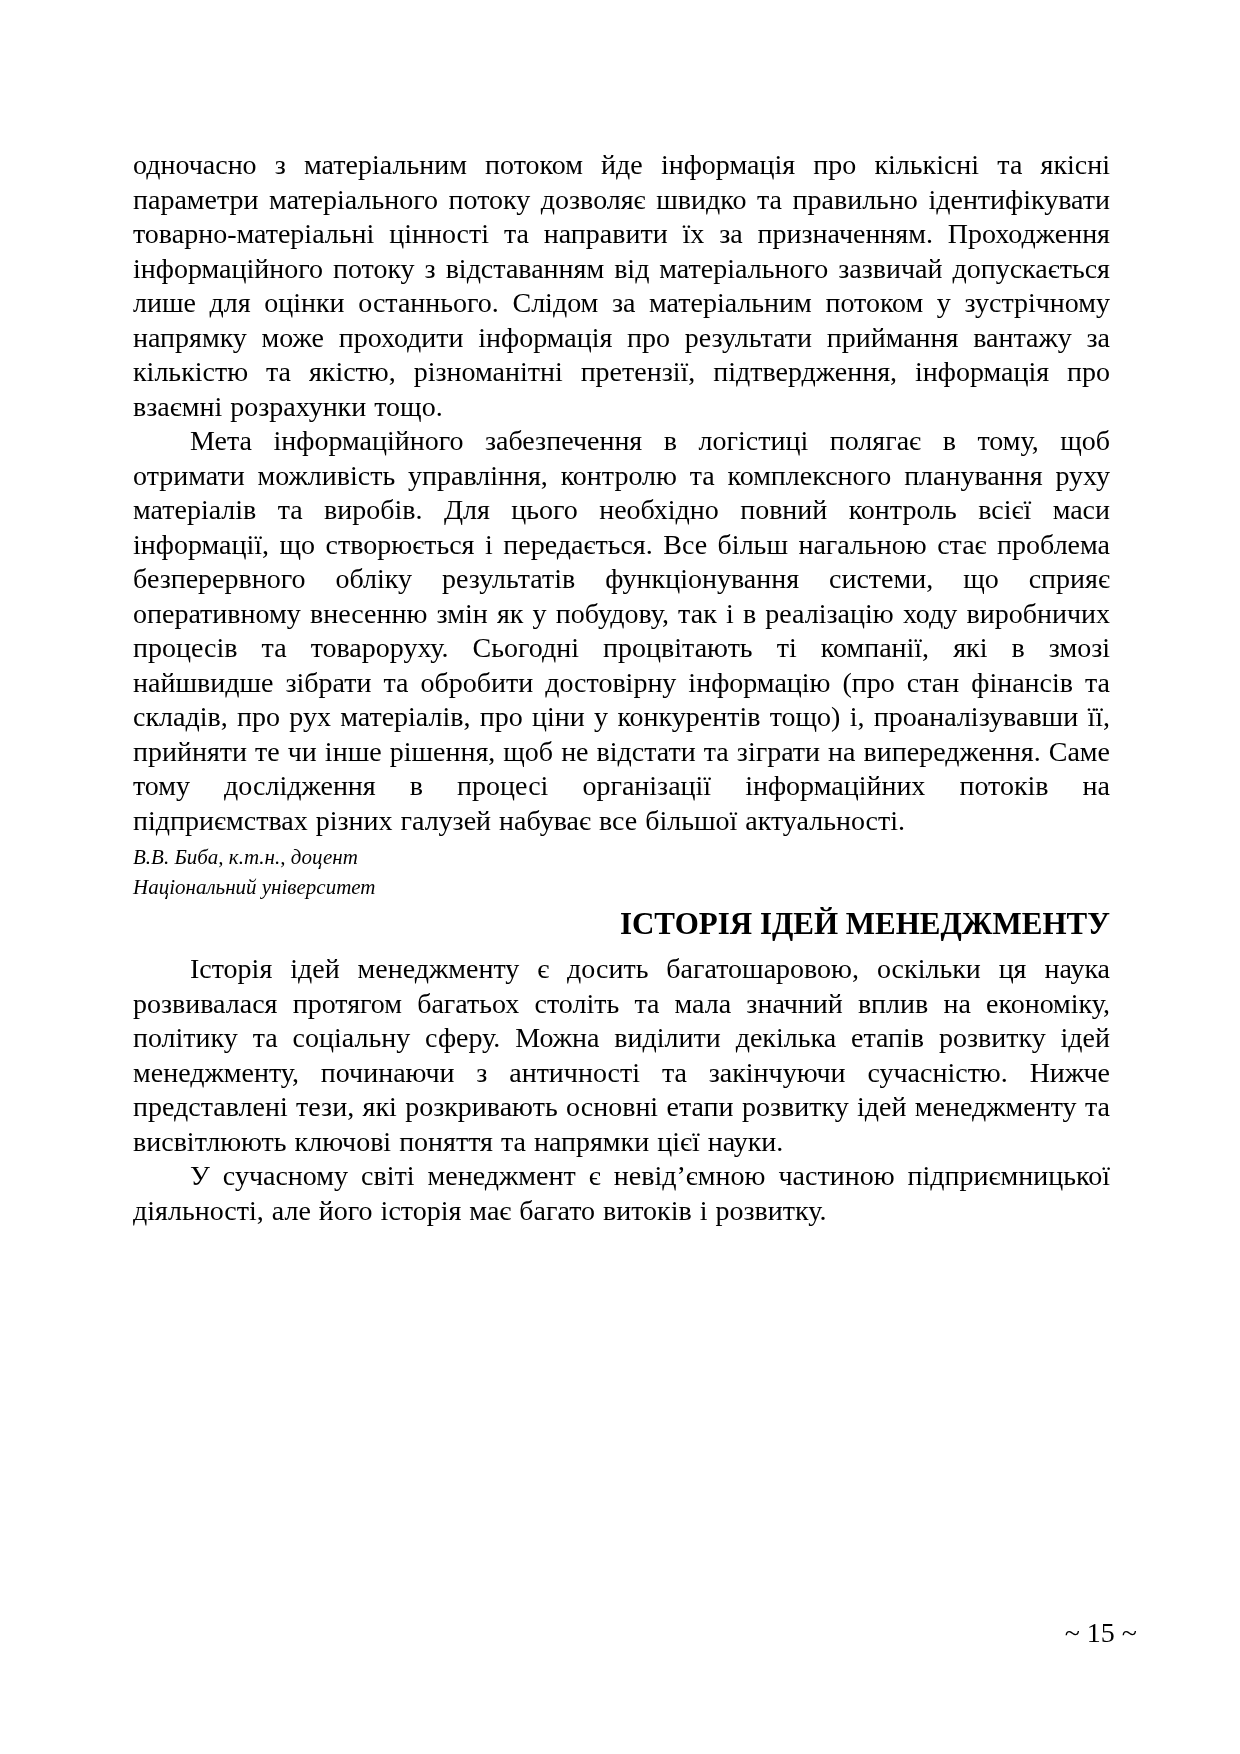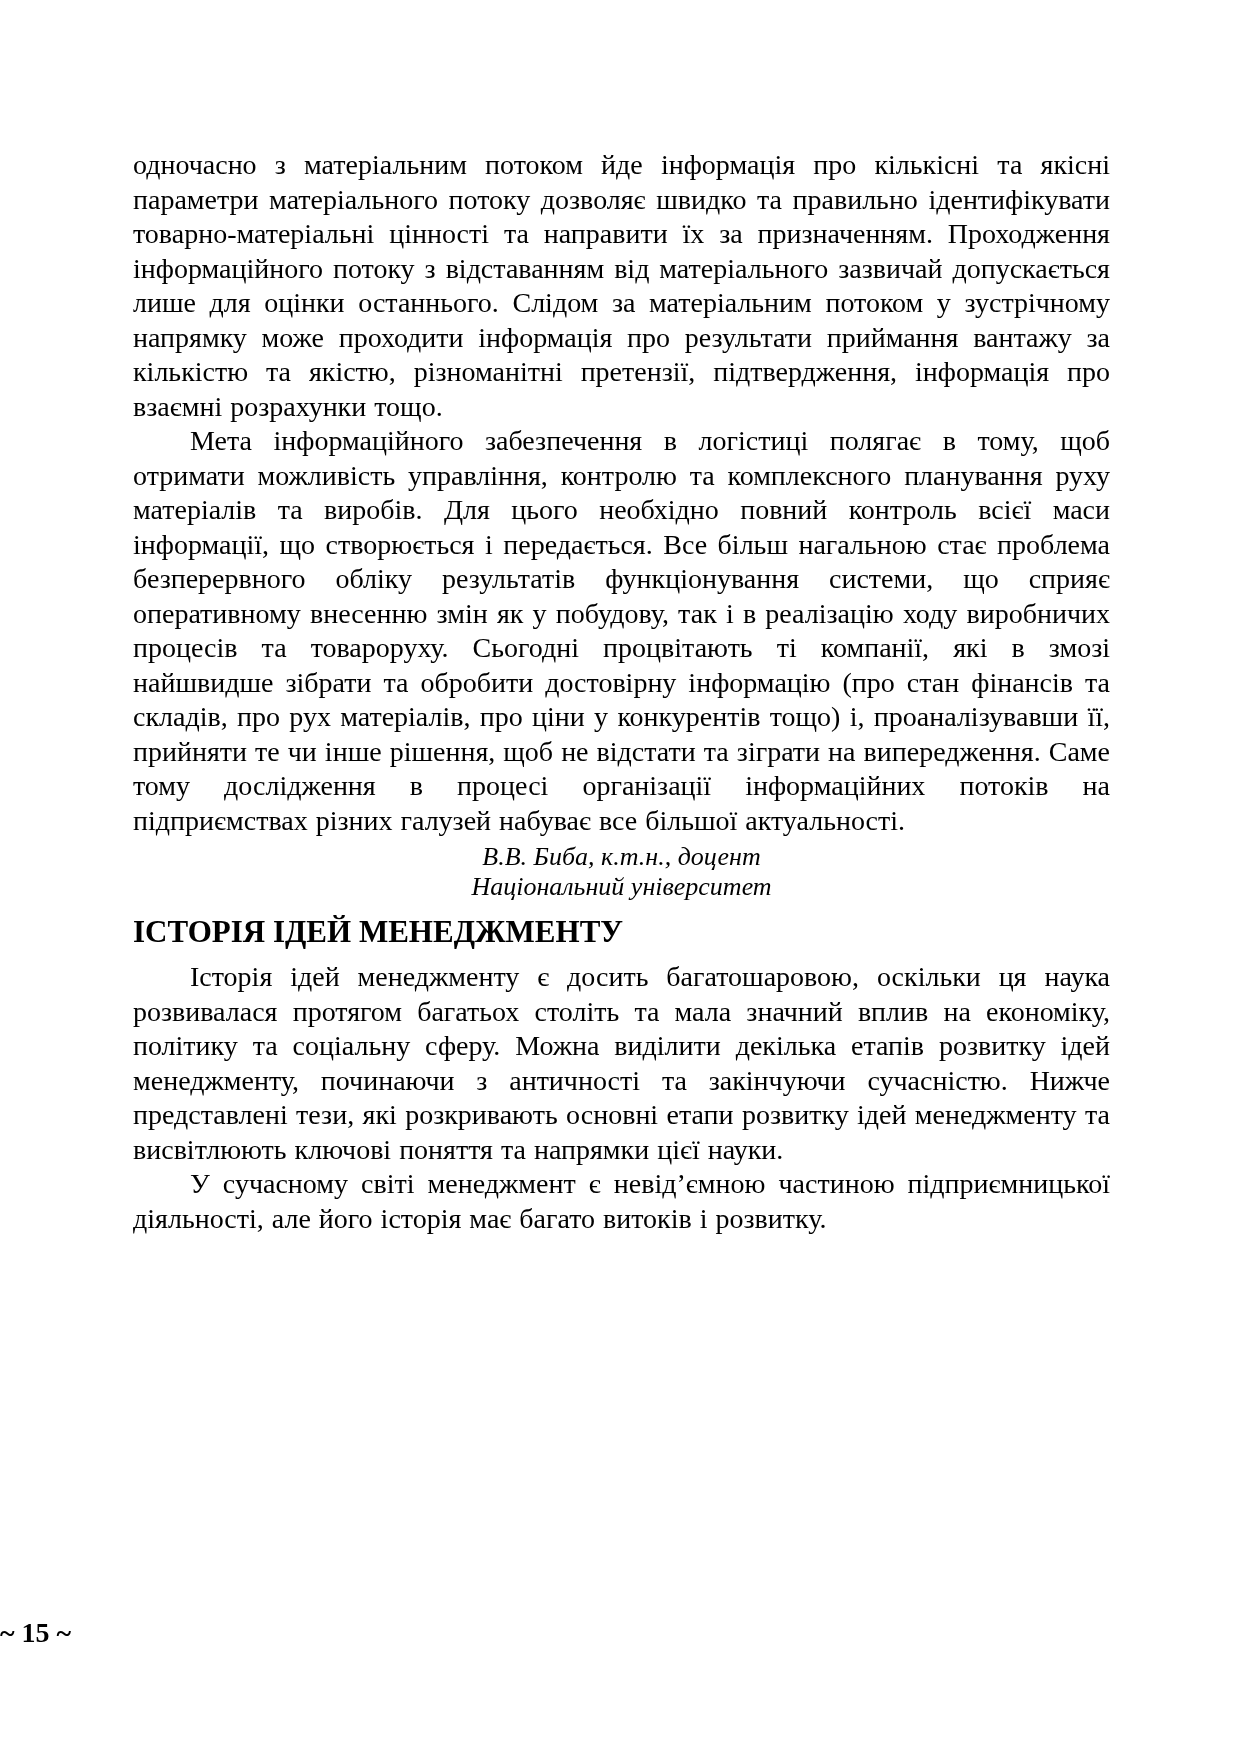--- a/index.html
+++ b/index.html
@@ -37,44 +37,43 @@
   .udc {
     margin: 0;
     margin-top: 55px;
     font-size: 29px;
     font-weight: bold;
     line-height: 34.5px;
     text-align: left;
   }
   .byline {
     margin-top: 4px;
-    text-align: center;
+    text-align: left;
     font-style: italic;
-    font-size: 26px;
+    font-size: 21px;
     line-height: 30px;
   }
   .byline p {
     margin: 0;
   }
   .article-title {
-    margin: 12px 0 10px 0;
+    margin: 4px 0 10px 0;
     font-size: 31px;
     font-weight: bold;
     line-height: 36px;
-    text-align: left;
+    text-align: right;
   }
   .page-footer {
     position: absolute;
     left: 0;
     top: 1616px;
     width: 1137px;
-    text-align: left;
+    text-align: right;
     font-size: 28px;
     line-height: 34px;
-    font-weight: bold;
   }
 </style>
 </head>
 <body>
 
 <div class="page">
   <div class="content">
 
     <p class="body-par no-indent">одночасно з матеріальним потоком йде інформація про кількісні та якісні параметри матеріального потоку дозволяє швидко та правильно ідентифікувати товарно-матеріальні цінності та направити їх за призначенням. Проходження інформаційного потоку з відставанням від матеріального зазвичай допускається лише для оцінки останнього. Слідом за матеріальним потоком у зустрічному напрямку може проходити інформація про результати приймання вантажу за кількістю та якістю, різноманітні претензії, підтвердження, інформація про взаємні розрахунки тощо.</p>
 

